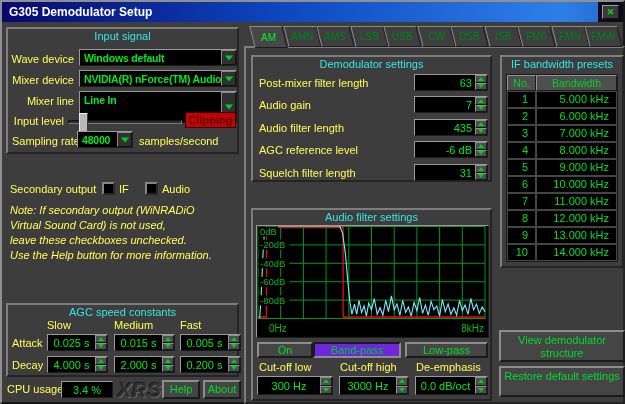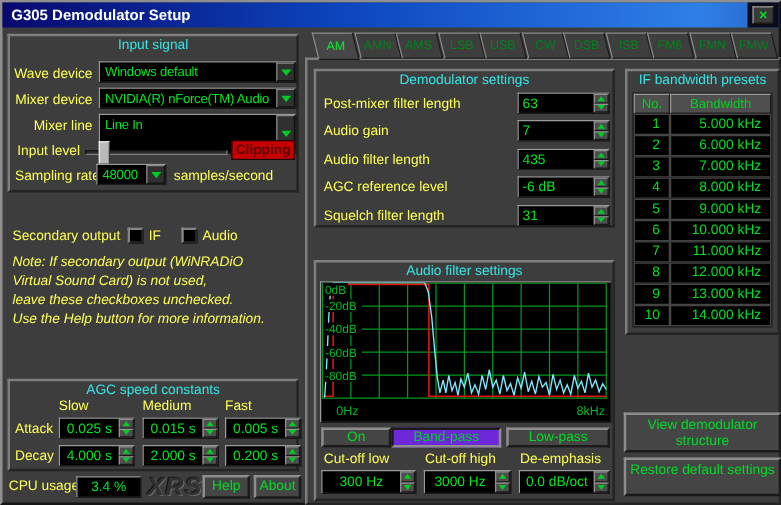--- a/index.html
+++ b/index.html
@@ -17,32 +17,32 @@
     background:#3a3a3a; border:1px solid; border-color:#9c9c9c #141414 #141414 #9c9c9c;
     color:#00e020; font-size:9px; font-weight:bold; text-align:center; line-height:12px; cursor:default; }
 
   
   .panel  { position:absolute; border:2px solid; border-color:#7e7e7e #242424 #242424 #7e7e7e; }
   .ptitle { position:absolute; top:1px; left:0; right:0; text-align:center; color:#35e6e6; font-size:11px; }
   .ylab   { position:absolute; color:#ffff55; font-size:11px; white-space:nowrap; }
   .vfield { position:absolute; display:flex; background:#000; border:1px solid;
             border-color:#9a9a9a #1d1d1d #1d1d1d #9a9a9a; }
   .vval   { flex:1; color:#00e81f; font-size:11px; padding:2px 3px 0 3px; white-space:nowrap; overflow:hidden; }
-  .r { text-align:left; } .c { text-align:center; }
+  .r { text-align:right; } .c { text-align:center; }
   .spin { width:12px; display:flex; flex-direction:column; }
   .su,.sd { flex:1; position:relative; background:#4e4e4e; border:1px solid;
             border-color:#929292 #181818 #181818 #929292; }
   .su::after,.sd::after { content:""; position:absolute; left:50%; top:50%;
             transform:translate(-50%,-50%); border-left:3px solid transparent; border-right:3px solid transparent; }
   .su::after { border-bottom:4px solid #00cc22; }
   .sd::after { border-top:4px solid #00cc22; }
   .combo { position:absolute; display:flex; background:#000; border:1px solid;
            border-color:#9a9a9a #1d1d1d #1d1d1d #9a9a9a; }
   .cval  { flex:1; color:#00e81f; font-size:10.5px; letter-spacing:-0.2px; padding:2px 1px 16px 4px;
-           white-space:nowrap; overflow:hidden; }
+           white-space:nowrap; overflow:hidden;font-weight:bold; }
   .carrow { width:15px; position:relative; background:#303030; border:1px solid;
             border-color:#8a8a8a #121212 #121212 #8a8a8a; }
   .carrow::after { content:""; position:absolute; left:50%; top:50%; transform:translate(-50%,-50%);
             border-left:4px solid transparent; border-right:4px solid transparent; border-top:5px solid #00cc22; }
   .btn3d { position:absolute; background:#454545; border:2px solid;
            border-color:#8d8d8d #1b1b1b #1b1b1b #8d8d8d; color:#00dc28; font-size:11px;
            text-align:center; cursor:default; }
   .btn3d.pressed { border-color:#1b1b1b #8d8d8d #8d8d8d #1b1b1b; background:#6d28d9; color:#00cf25; }
   .cb { position:absolute; width:13px; height:13px; background:#000; border:2px solid;
         border-color:#858585 #262626 #262626 #858585; }

